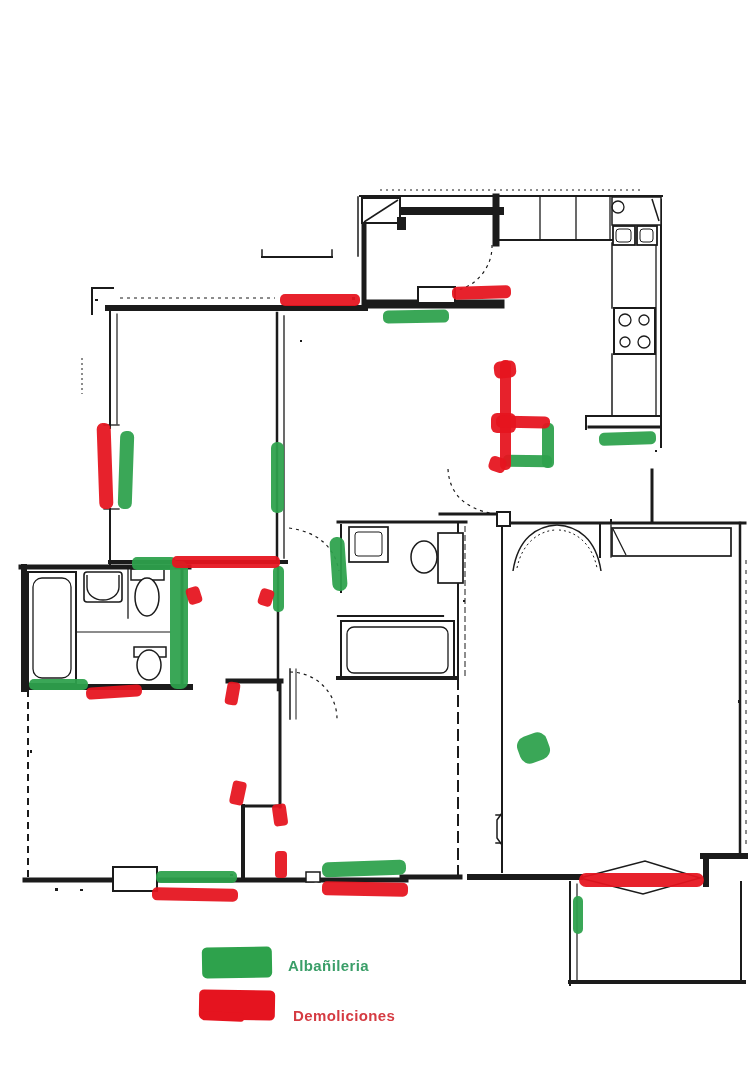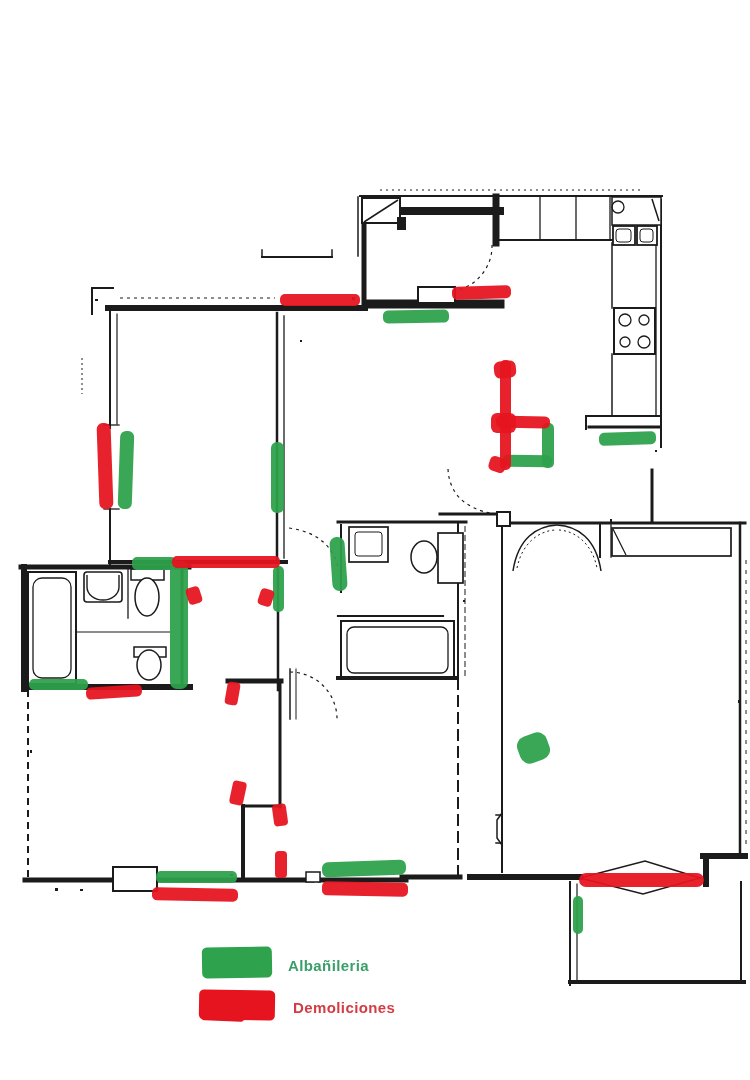--- a/index.html
+++ b/index.html
@@ -192,17 +192,17 @@
       </g>
   </svg>
 
   <div class="legend">
     <div class="legend-item" style="left: 202px; top: 947px;">
       <span class="swatch" style="width: 70px; height: 31px; background: rgb(46, 162, 76); transform: rotate(-1deg);"></span>
       <span class="legend-label" style="left: 86px; top: 10px; color: rgb(58, 158, 104);">Albañileria</span>
     </div>
     <div class="legend-item" style="left: 199px; top: 990px;">
       <span class="swatch" style="width: 76px; height: 30px; background: rgb(229, 20, 31); transform: rotate(1deg);"></span>
-      <span class="legend-label" style="left: 94px; top: 9px; color: rgb(213, 59, 66);">Demoliciones</span>
+      <span class="legend-label" style="left: 94px; top: 17px; color: rgb(213, 59, 66);">Demoliciones</span>
     <span class="swatch-tail" style="left: 3px; top: 22px; width: 42px; height: 9px; background: rgb(229, 20, 31); transform: rotate(2deg);"></span>
       </div>
   </div>
 </div>
 
 </body></html>

